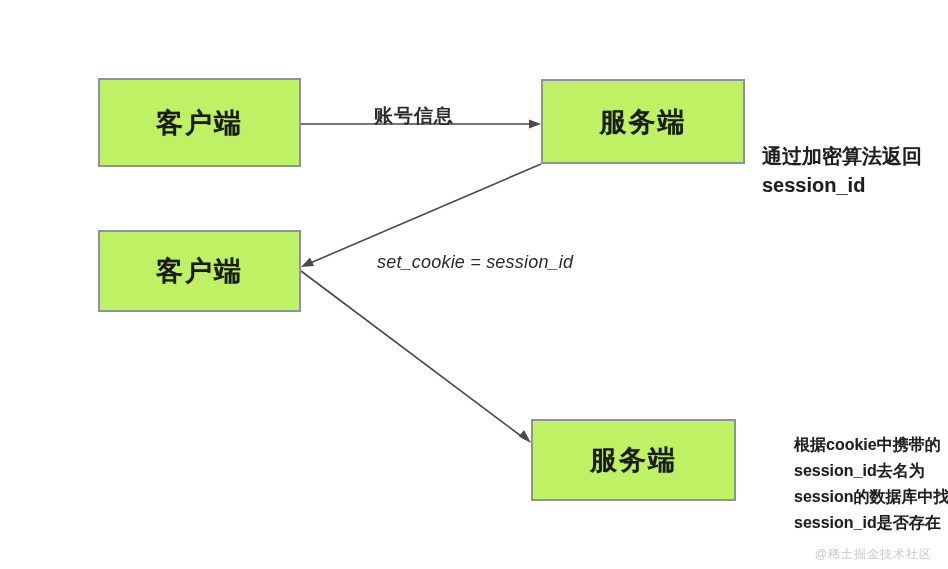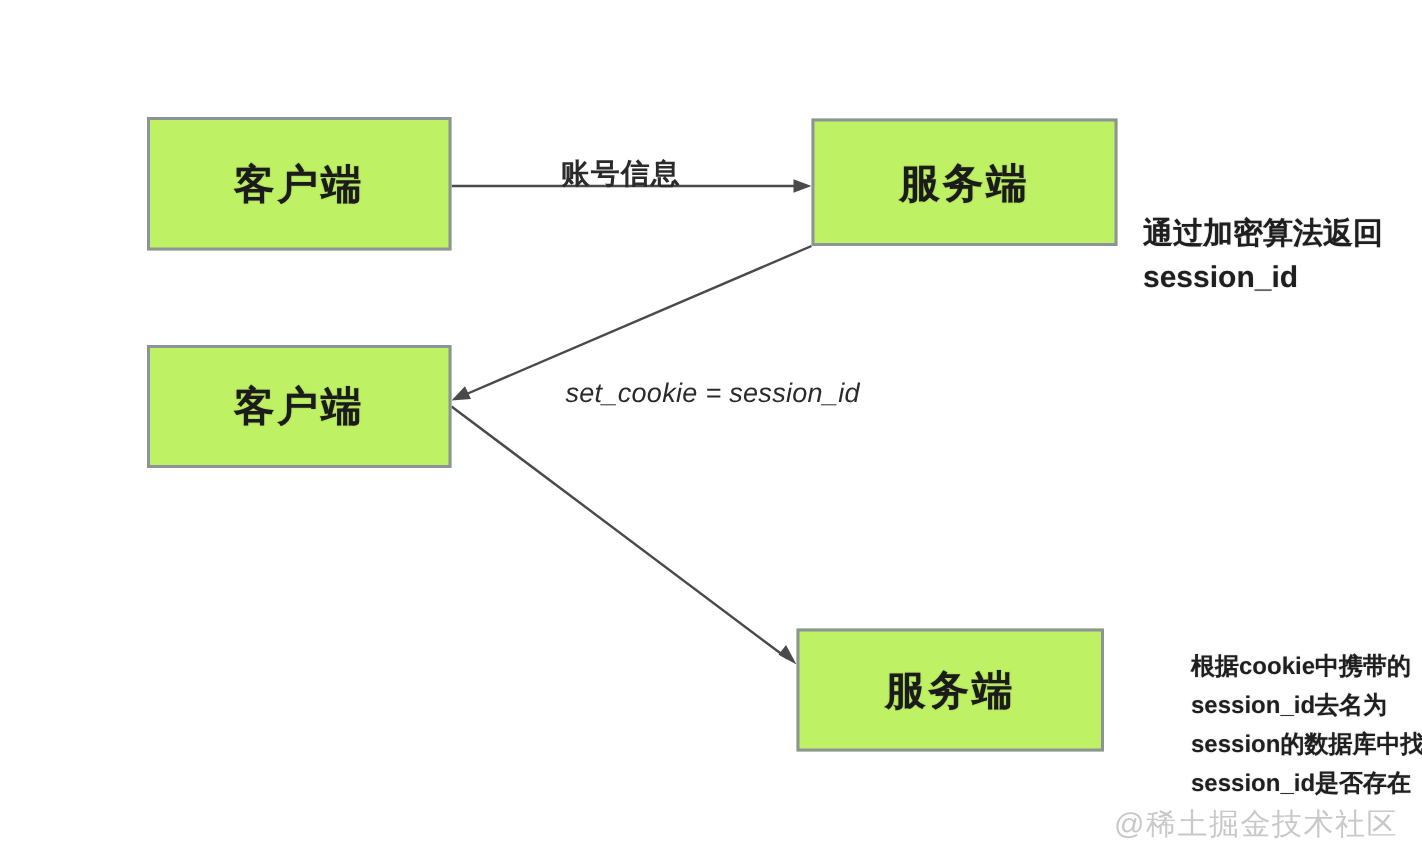--- a/index.html
+++ b/index.html
@@ -114,21 +114,21 @@
     width: 182px;
     font-size: 16px;
     line-height: 26px;
   }
 
   #watermark {
     position: absolute;
     right: 16px;
     bottom: 6px;
     color: #c9c9c9;
-    font-size: 20px;
+    font-size: 12px;
     letter-spacing: 1px;
   }
 </style>
 </head>
 <body>
 
 <div id="canvas">
 
   <svg id="edges" viewBox="0 0 948 569" xmlns="http://www.w3.org/2000/svg">
 

